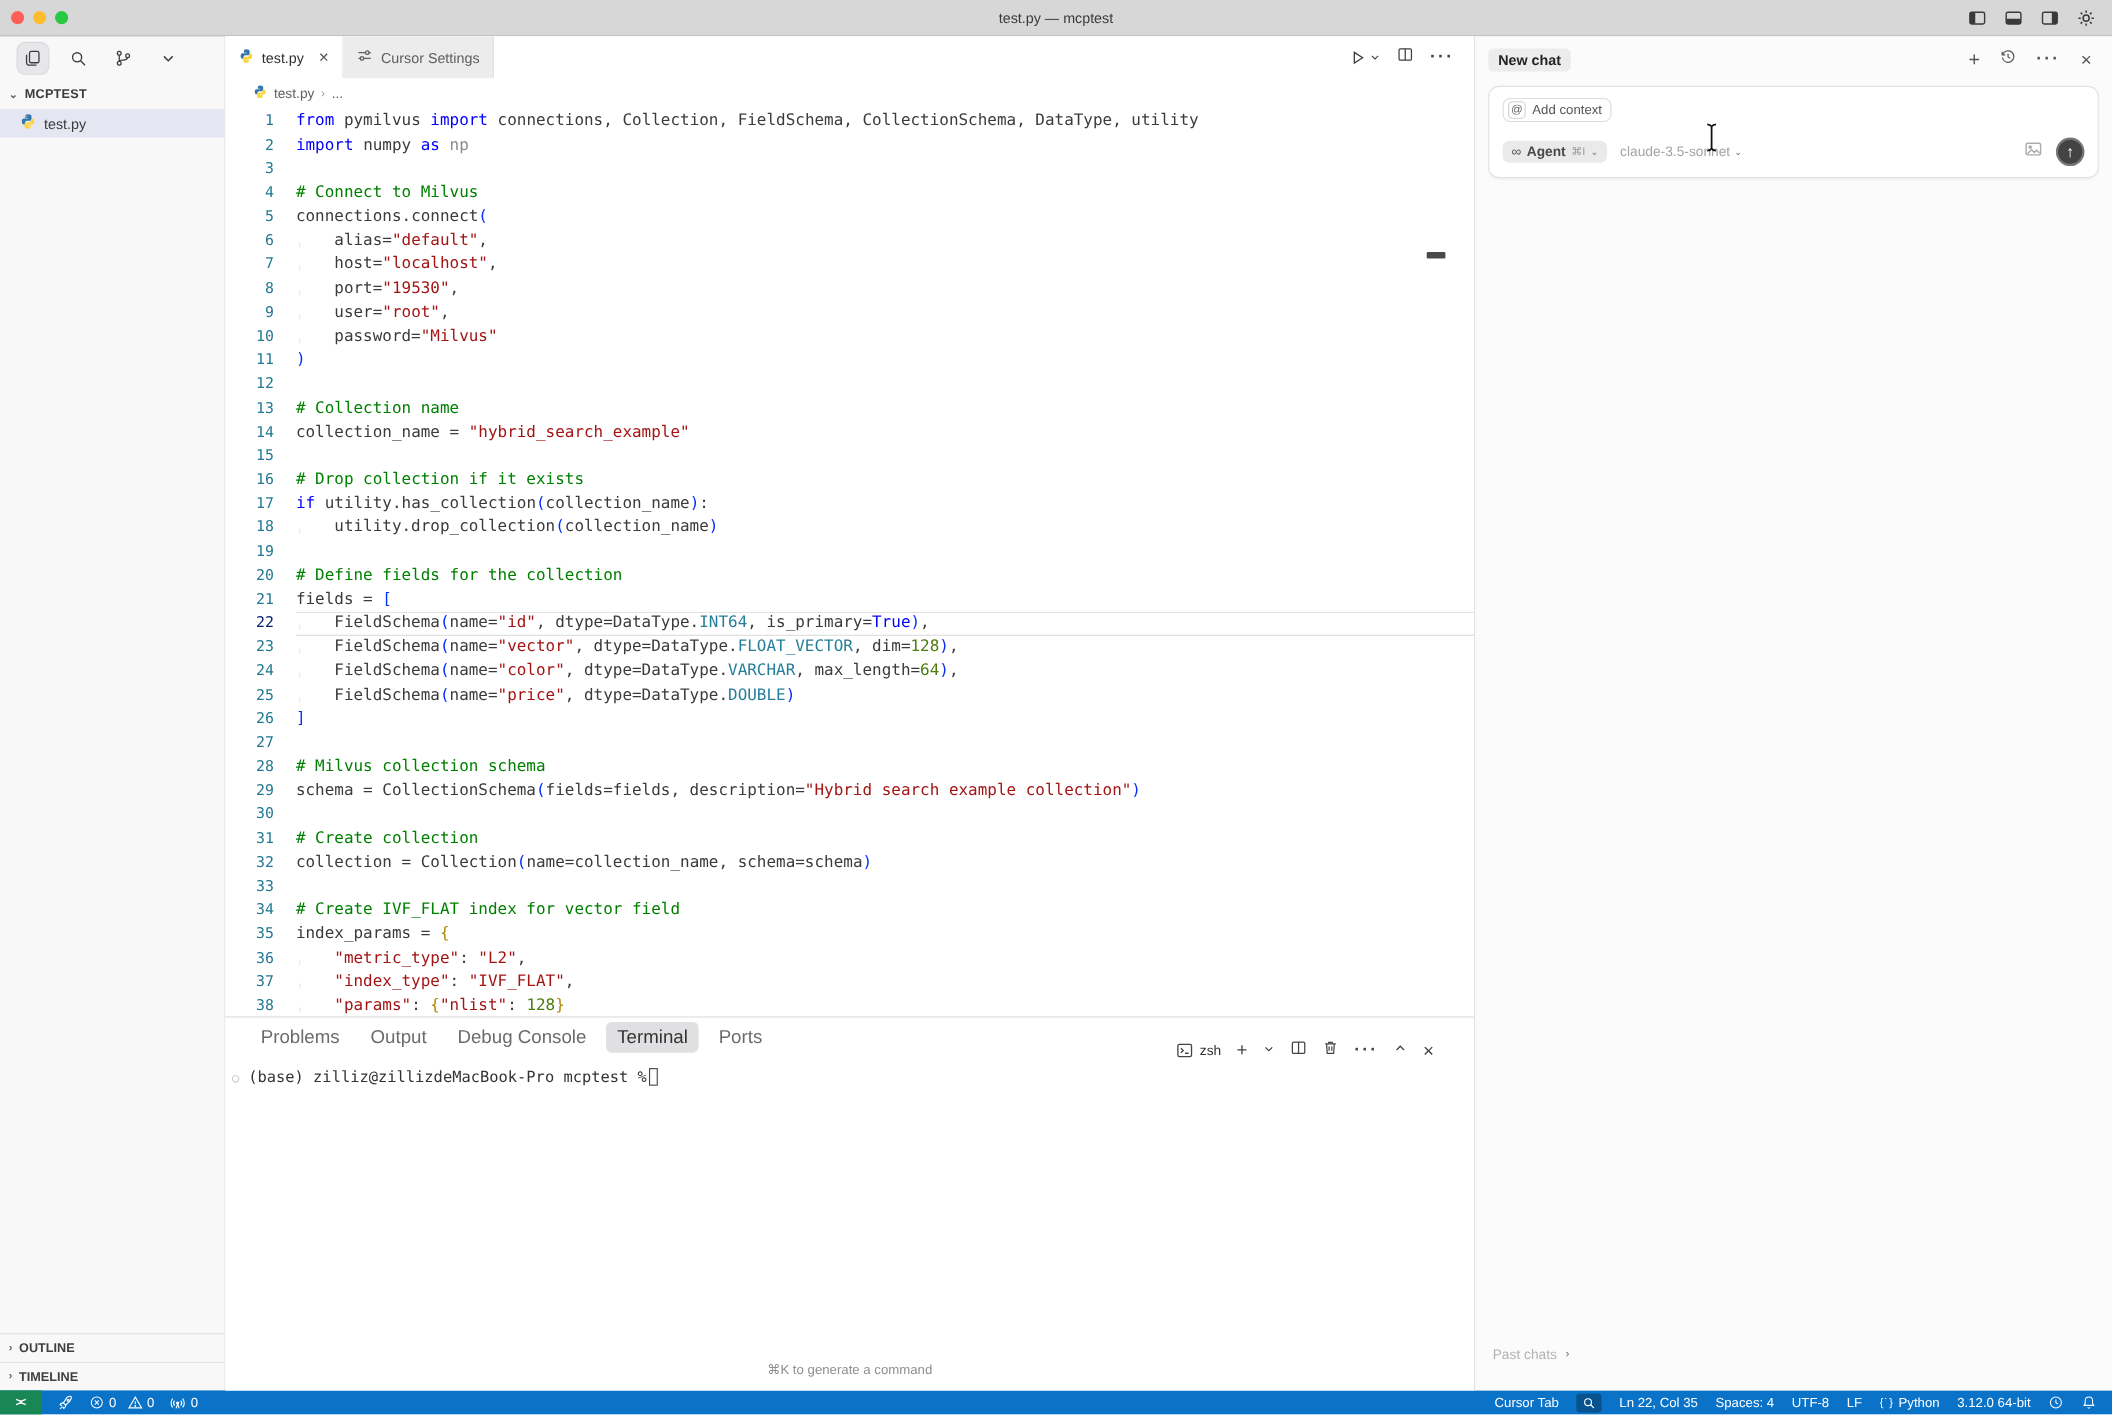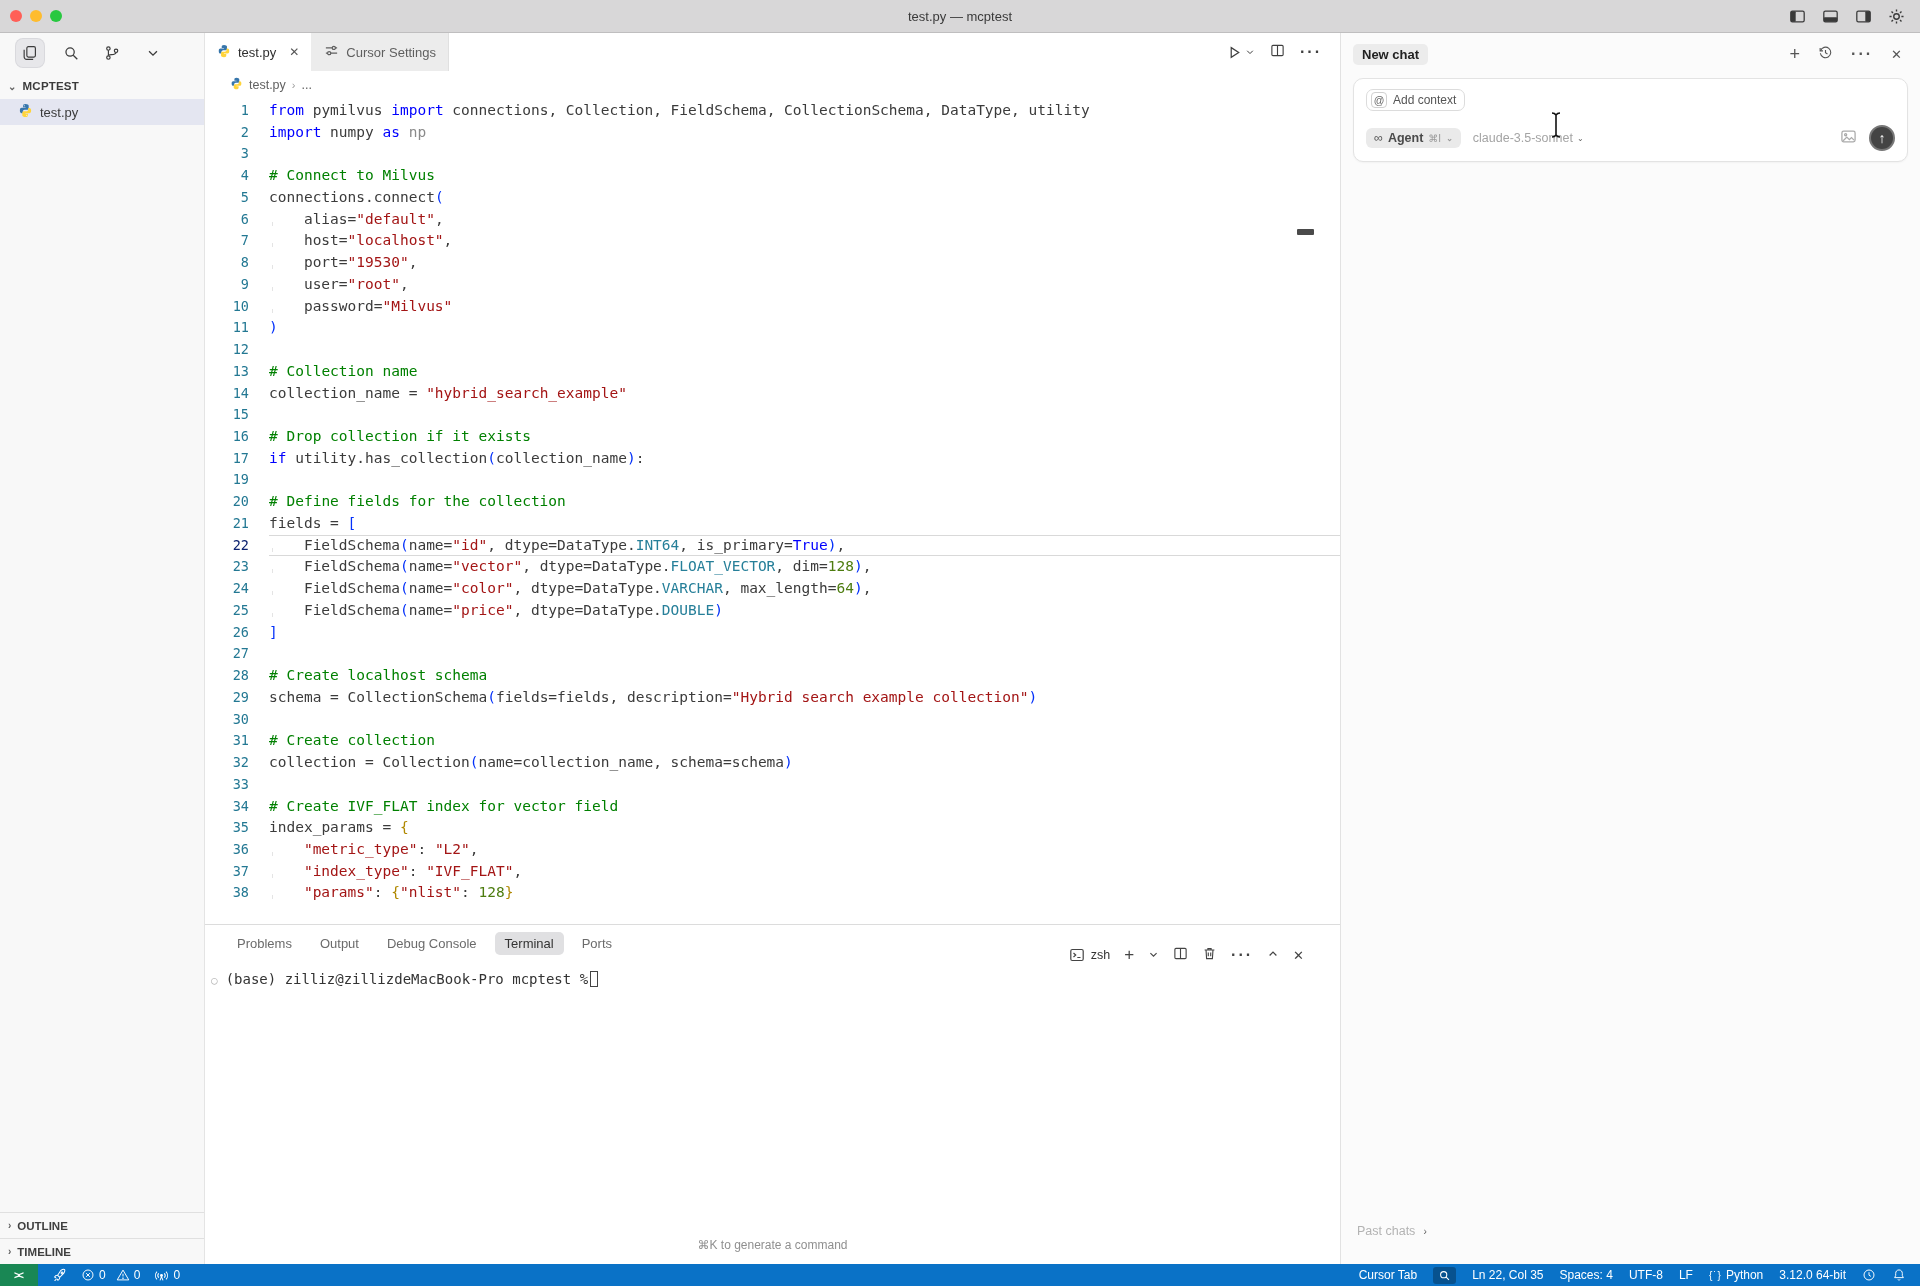--- a/index.html
+++ b/index.html
@@ -55,21 +55,21 @@
   .tk-k{ color:#0000ff; } .tk-s{ color:#a31515; } .tk-c{ color:#008000; } .tk-n{ color:#4d7c0f; }
   .tk-t{ color:#267f99; } .tk-d{ color:#3b3b3b; } .tk-f{ color:#8a8a8a; } .tk-p{ color:#0431fa; } .tk-g{ color:#b08800; }
   .ind { display:inline-block; width:4ch; position:relative; }
   .ind::before { content:""; position:absolute; left:3px; top:-2px; bottom:-2px; width:1px; background:#e4e4e4; }
   .scroll-marker { position:absolute; top:131px; right:26px; width:17px; height:6px; background:#4a4a4a; border-radius:1px; }
 
   
   .panel { height:340px; flex:none; border-top:1px solid #dcdcdc; display:flex; flex-direction:column; background:#fff; }
   .panel-head { height:36px; flex:none; display:flex; align-items:center; padding:0 36px 0 22px; }
   .panel-tabs { display:flex; gap:8px; align-items:center; }
-  .panel-tab { font-size:13px; color:#6b6b6b; padding:4px 10px; border-radius:5px; }
+  .panel-tab { font-size:17px; color:#6b6b6b; padding:4px 10px; border-radius:5px; }
   .panel-tab.active { background:#e0e0e2; color:#333; }
   .panel-toolbar { margin-left:auto; display:flex; align-items:center; gap:14px; color:#444;margin-top:24px; }
   .shell-chip { display:flex; align-items:center; gap:6px; font-size:12.5px; color:#333; }
   .terminal { flex:1; min-height:0; font-family:"DejaVu Sans Mono", monospace; font-size:14px; color:#333;
     padding:10px 0 0 6px; display:flex; align-items:flex-start; gap:8px; }
   .cmd-circle { color:#b9b9b9; font-size:11px; line-height:19px; }
   .term-cursor { display:inline-block; width:8px; height:16px; border:1px solid #444; vertical-align:-3px; margin-left:2px; }
   .panel-hint { height:26px; flex:none; text-align:center; font-size:12px; color:#8f8f8f; }
 
   
@@ -269,30 +269,31 @@
           <div class="code-line"><span class="ln">8</span><span class="code-text"><span class="ind"></span><span class="tk-d">port=</span><span class="tk-s">"19530"</span><span class="tk-d">,</span></span></div>
           <div class="code-line"><span class="ln">9</span><span class="code-text"><span class="ind"></span><span class="tk-d">user=</span><span class="tk-s">"root"</span><span class="tk-d">,</span></span></div>
           <div class="code-line"><span class="ln">10</span><span class="code-text"><span class="ind"></span><span class="tk-d">password=</span><span class="tk-s">"Milvus"</span></span></div>
           <div class="code-line"><span class="ln">11</span><span class="code-text"><span class="tk-p">)</span></span></div>
           <div class="code-line"><span class="ln">12</span><span class="code-text"></span></div>
           <div class="code-line"><span class="ln">13</span><span class="code-text"><span class="tk-c"># Collection name</span></span></div>
           <div class="code-line"><span class="ln">14</span><span class="code-text"><span class="tk-d">collection_name = </span><span class="tk-s">"hybrid_search_example"</span></span></div>
           <div class="code-line"><span class="ln">15</span><span class="code-text"></span></div>
           <div class="code-line"><span class="ln">16</span><span class="code-text"><span class="tk-c"># Drop collection if it exists</span></span></div>
           <div class="code-line"><span class="ln">17</span><span class="code-text"><span class="tk-k">if</span><span class="tk-d"> utility.has_collection</span><span class="tk-p">(</span><span class="tk-d">collection_name</span><span class="tk-p">)</span><span class="tk-d">:</span></span></div>
+          <div class="code-line"><span class="ln">18</span><span class="code-text"><span class="ind"></span><span class="tk-d">utility.drop_collection</span><span class="tk-p">(</span><span class="tk-d">collection_name</span><span class="tk-p">)</span></span></div>
           <div class="code-line"><span class="ln">19</span><span class="code-text"></span></div>
           <div class="code-line"><span class="ln">20</span><span class="code-text"><span class="tk-c"># Define fields for the collection</span></span></div>
           <div class="code-line"><span class="ln">21</span><span class="code-text"><span class="tk-d">fields = </span><span class="tk-p">[</span></span></div>
           <div class="code-line current"><span class="ln">22</span><span class="code-text"><span class="ind"></span><span class="tk-d">FieldSchema</span><span class="tk-p">(</span><span class="tk-d">name=</span><span class="tk-s">"id"</span><span class="tk-d">, dtype=DataType.</span><span class="tk-t">INT64</span><span class="tk-d">, is_primary=</span><span class="tk-k">True</span><span class="tk-p">)</span><span class="tk-d">,</span></span></div>
           <div class="code-line"><span class="ln">23</span><span class="code-text"><span class="ind"></span><span class="tk-d">FieldSchema</span><span class="tk-p">(</span><span class="tk-d">name=</span><span class="tk-s">"vector"</span><span class="tk-d">, dtype=DataType.</span><span class="tk-t">FLOAT_VECTOR</span><span class="tk-d">, dim=</span><span class="tk-n">128</span><span class="tk-p">)</span><span class="tk-d">,</span></span></div>
           <div class="code-line"><span class="ln">24</span><span class="code-text"><span class="ind"></span><span class="tk-d">FieldSchema</span><span class="tk-p">(</span><span class="tk-d">name=</span><span class="tk-s">"color"</span><span class="tk-d">, dtype=DataType.</span><span class="tk-t">VARCHAR</span><span class="tk-d">, max_length=</span><span class="tk-n">64</span><span class="tk-p">)</span><span class="tk-d">,</span></span></div>
           <div class="code-line"><span class="ln">25</span><span class="code-text"><span class="ind"></span><span class="tk-d">FieldSchema</span><span class="tk-p">(</span><span class="tk-d">name=</span><span class="tk-s">"price"</span><span class="tk-d">, dtype=DataType.</span><span class="tk-t">DOUBLE</span><span class="tk-p">)</span></span></div>
           <div class="code-line"><span class="ln">26</span><span class="code-text"><span class="tk-p">]</span></span></div>
           <div class="code-line"><span class="ln">27</span><span class="code-text"></span></div>
-          <div class="code-line"><span class="ln">28</span><span class="code-text"><span class="tk-c"># Create localhost schema</span></span></div>
+          <div class="code-line"><span class="ln">28</span><span class="code-text"><span class="tk-c"># Milvus collection schema</span></span></div>
           <div class="code-line"><span class="ln">29</span><span class="code-text"><span class="tk-d">schema = CollectionSchema</span><span class="tk-p">(</span><span class="tk-d">fields=fields, description=</span><span class="tk-s">"Hybrid search example collection"</span><span class="tk-p">)</span></span></div>
           <div class="code-line"><span class="ln">30</span><span class="code-text"></span></div>
           <div class="code-line"><span class="ln">31</span><span class="code-text"><span class="tk-c"># Create collection</span></span></div>
           <div class="code-line"><span class="ln">32</span><span class="code-text"><span class="tk-d">collection = Collection</span><span class="tk-p">(</span><span class="tk-d">name=collection_name, schema=schema</span><span class="tk-p">)</span></span></div>
           <div class="code-line"><span class="ln">33</span><span class="code-text"></span></div>
           <div class="code-line"><span class="ln">34</span><span class="code-text"><span class="tk-c"># Create IVF_FLAT index for vector field</span></span></div>
           <div class="code-line"><span class="ln">35</span><span class="code-text"><span class="tk-d">index_params = </span><span class="tk-g">{</span></span></div>
           <div class="code-line"><span class="ln">36</span><span class="code-text"><span class="ind"></span><span class="tk-s">"metric_type"</span><span class="tk-d">: </span><span class="tk-s">"L2"</span><span class="tk-d">,</span></span></div>
           <div class="code-line"><span class="ln">37</span><span class="code-text"><span class="ind"></span><span class="tk-s">"index_type"</span><span class="tk-d">: </span><span class="tk-s">"IVF_FLAT"</span><span class="tk-d">,</span></span></div>
           <div class="code-line"><span class="ln">38</span><span class="code-text"><span class="ind"></span><span class="tk-s">"params"</span><span class="tk-d">: </span><span class="tk-g">{</span><span class="tk-s">"nlist"</span><span class="tk-d">: </span><span class="tk-n">128</span><span class="tk-g">}</span></span></div>

